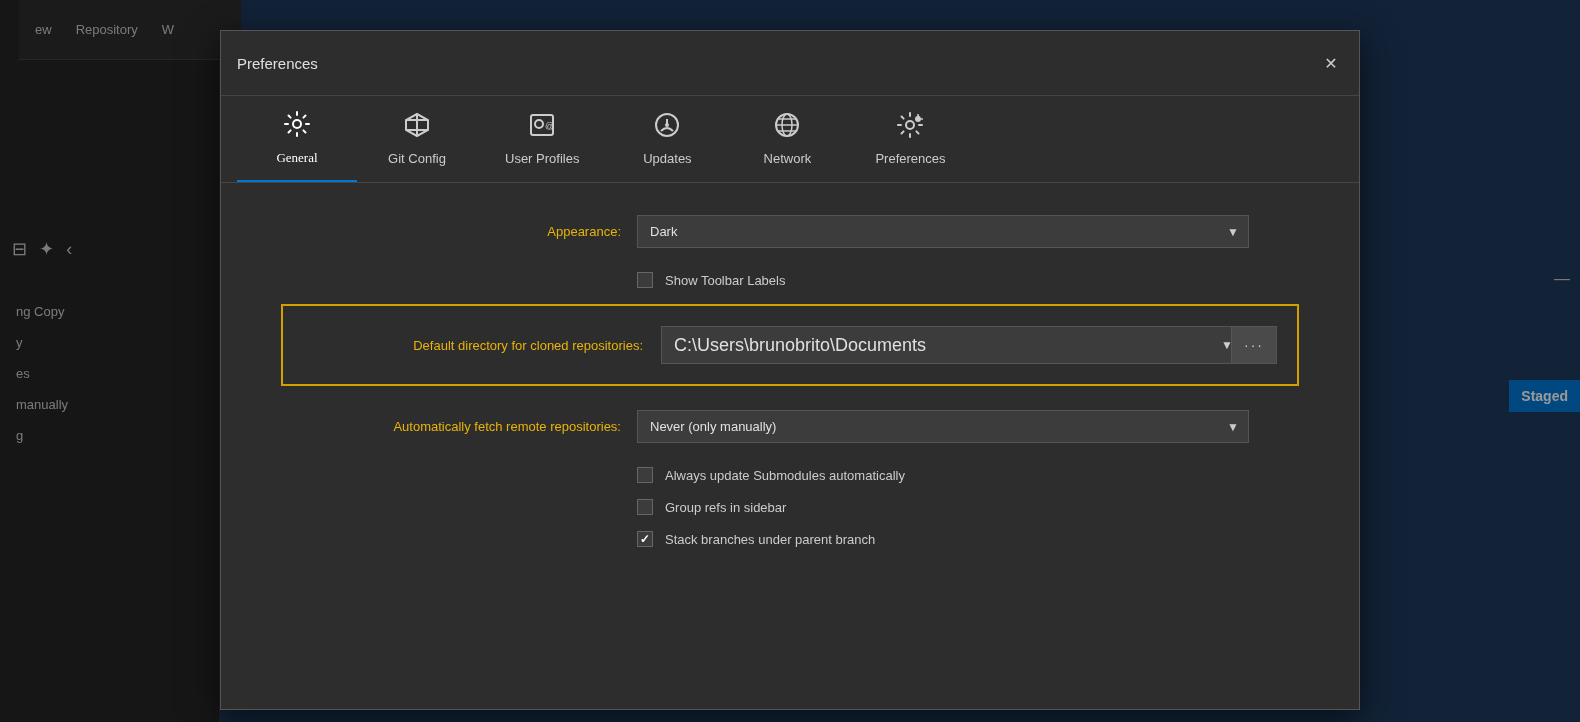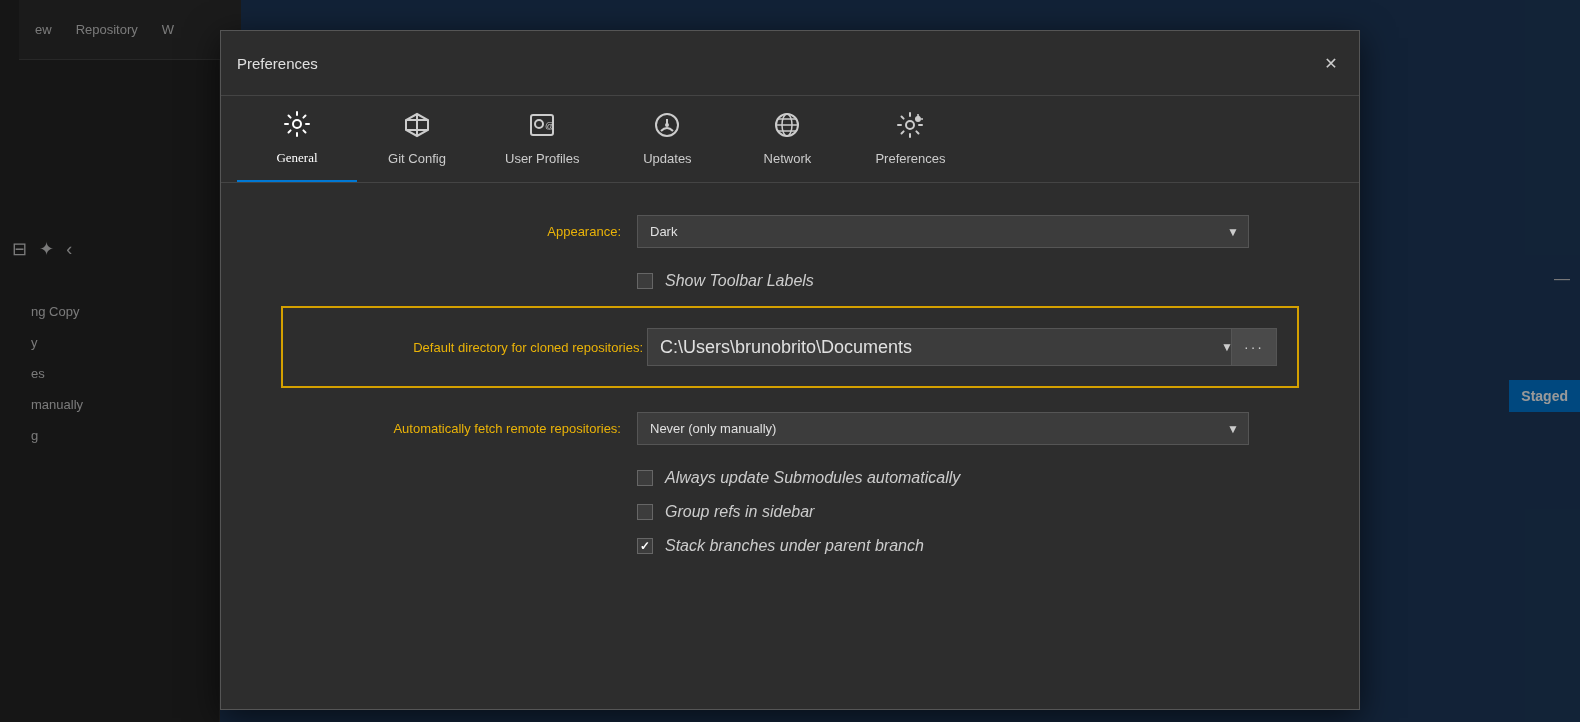--- a/index.html
+++ b/index.html
@@ -40,21 +40,20 @@
 
     .sidebar-icon {
       color: #ccc;
       font-size: 18px;
       cursor: pointer;
     }
 
     .sidebar-list {
       padding: 8px 0;
       margin-top: 20px;
-      margin-left: 15px;
     }
 
     .sidebar-item-text {
       color: #ccc;
       font-size: 13px;
       padding: 8px 16px;
       cursor: pointer;
     }
 
     
@@ -258,32 +257,31 @@
     }
 
     .checkbox-check {
       color: #fff;
       font-size: 12px;
       font-weight: bold;
     }
 
     .checkbox-label {
       color: #ccc;
-      font-size: 16px;
-      font-style: italic;
+      font-size: 13px;
     }
 
     
     .highlighted-section {
       border: 2px solid #d4a000;
       padding: 20px;
       margin-bottom: 24px;
       display: flex;
       align-items: center;
-      gap: 4px;
+      gap: 18px;
     }
 
     .dir-select-wrapper {
       position: relative;
       flex: 1;
       display: flex;
     }
 
     .dir-select-wrapper select {
       flex: 1;

